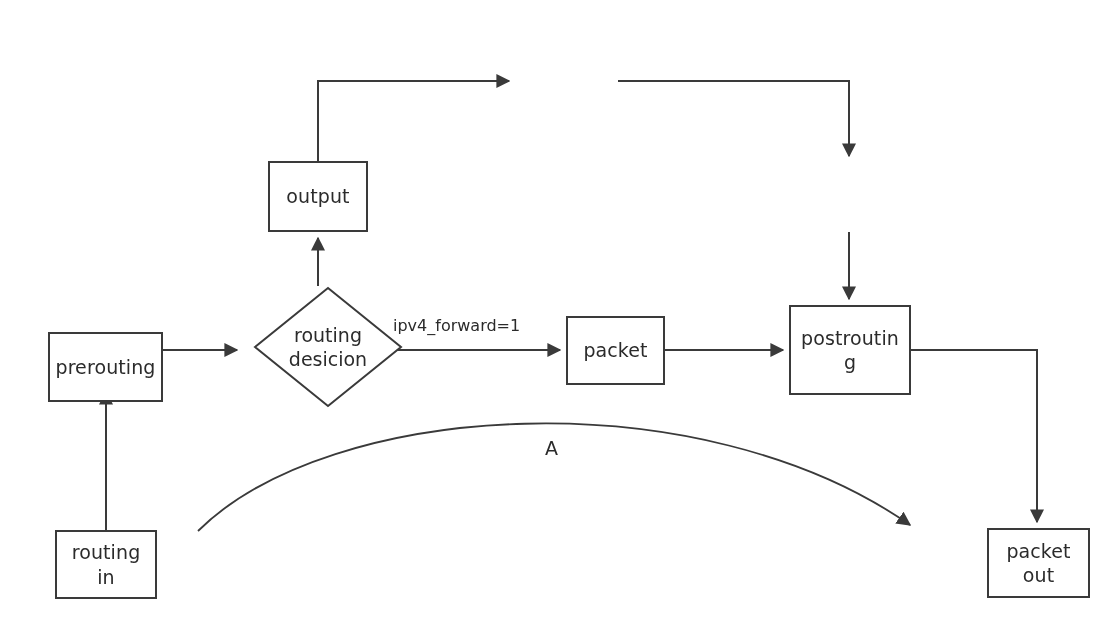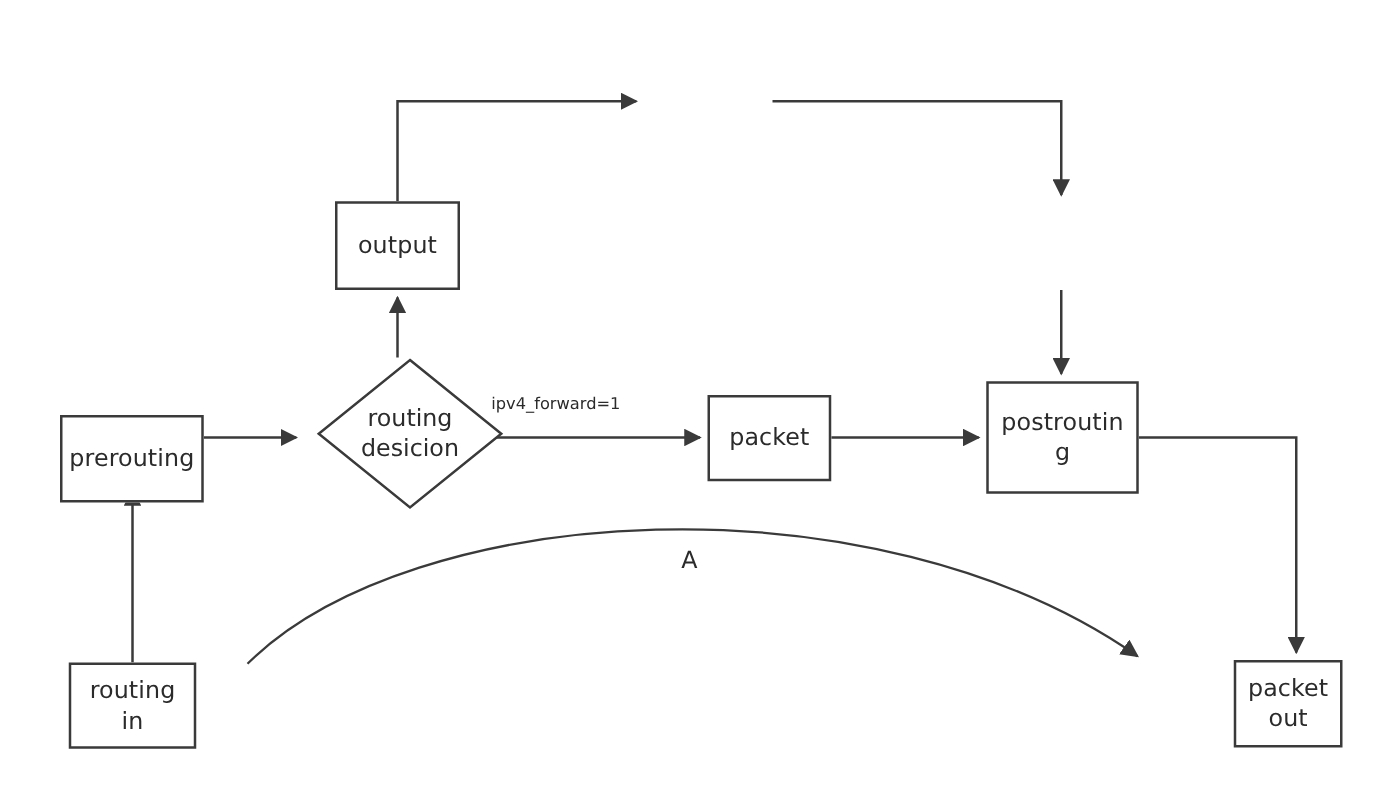--- a/index.html
+++ b/index.html
@@ -62,21 +62,21 @@
     align-items: center;
     justify-content: center;
     text-align: center;
     color: #2b2b2b;
     font-size: 19px;
     line-height: 1.28;
   }
   .edge-label {
     position: absolute;
     color: #2b2b2b;
-    font-size: 13px;
+    font-size: 16px;
     white-space: nowrap;
     background: #ffffff;
     padding: 0 1px;
   }
   .curve-label {
     position: absolute;
     color: #2b2b2b;
     font-size: 19px;
     white-space: nowrap;
   }
@@ -142,21 +142,21 @@
   </div>
 
   <div class="node box" style="left:789px; top:305px; width:122px; height:90px;justify-content:flex-end;">
     <span class="label">postrouting</span>
   </div>
 
   <div class="node box" style="left:55px; top:530px; width:102px; height:69px;">
     <span class="label">routing in</span>
   </div>
 
-  <div class="node box" style="left:987px; top:528px; width:87px; height:70px;">
+  <div class="node box" style="left:987px; top:528px; width:103px; height:70px;">
     <span class="label">packet out</span>
   </div>
 
   <div class="edge-label" style="left:392px; top:316px;">ipv4_forward=1</div>
 
   <div class="curve-label" style="left:545px; top:437px;">A</div>
 
 </div>
 
 </body></html>

